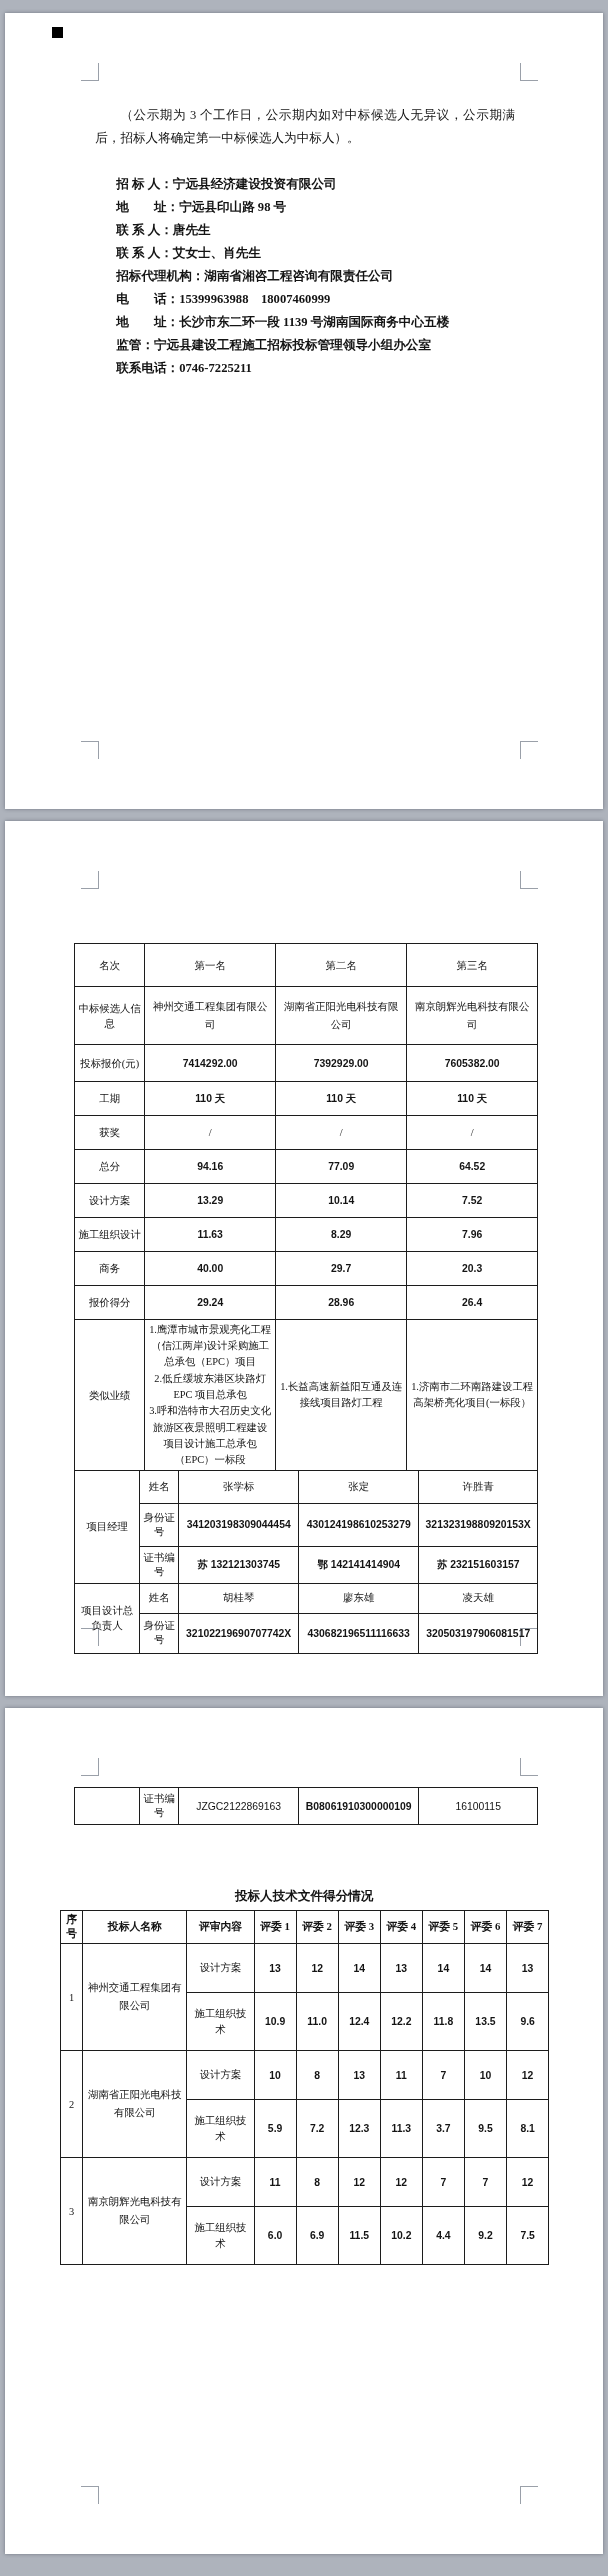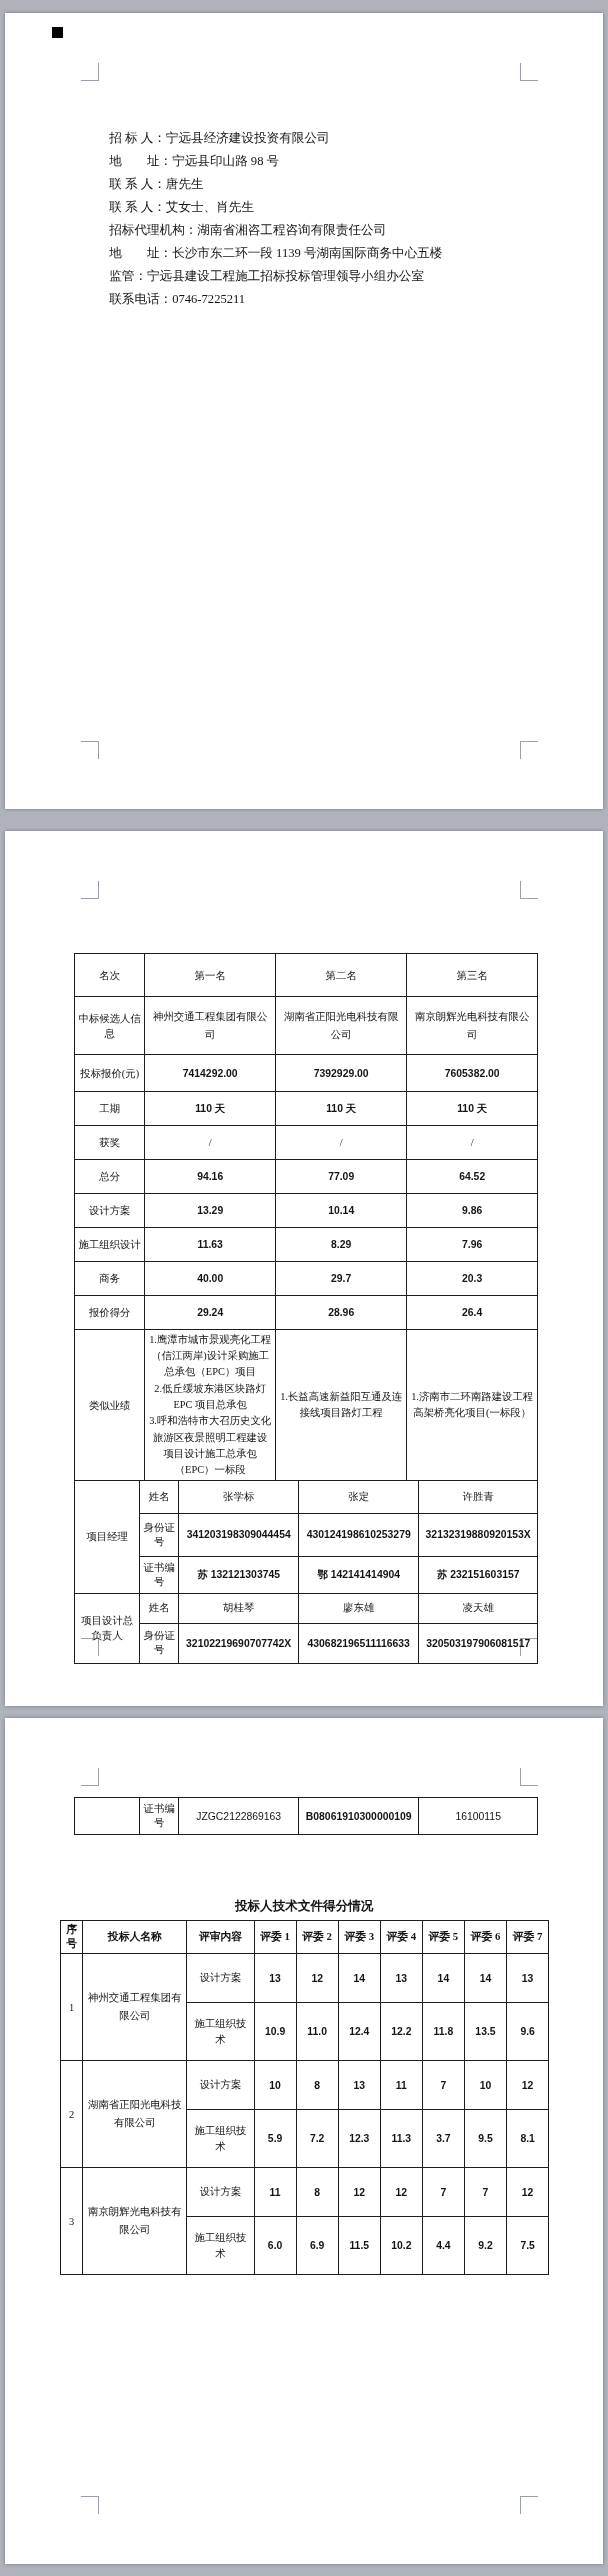--- a/index.html
+++ b/index.html
@@ -11,37 +11,37 @@
     -webkit-font-smoothing:antialiased;
   }
   .page{
     position:relative;
     width:598px;
     margin-left:5.2px;
     background:#ffffff;
     box-shadow:0 0 3.7px rgba(40,45,60,.45);
   }
   .page1{margin-top:13.4px;height:796px;}
-  .page2{margin-top:22px;height:875px;}
+  .page2{margin-top:12px;height:875px;}
   .page3{margin-top:12px;height:846px;}
 
   
   .cm{position:absolute;width:17px;height:17px;border:0 solid #9aa0a9;}
   .cm-tl{left:76px;top:50px;border-right-width:0.7px;border-bottom-width:0.7px;}
   .cm-tr{left:515px;top:50px;border-left-width:0.7px;border-bottom-width:0.7px;}
   .cm-bl{left:76px;bottom:50px;border-right-width:0.7px;border-top-width:0.7px;}
   .cm-br{left:515px;bottom:50px;border-left-width:0.7px;border-top-width:0.7px;}
 
   .fmt-square{position:absolute;left:47px;top:14px;width:11px;height:11px;background:#000;}
 
   
   .p1-content{position:absolute;left:90px;top:91px;width:420px;font-size:12.6px;line-height:23px;}
   .para{margin:0;text-indent:2em;text-align:justify;}
   .info-block{margin-top:23px;}
-  .info{margin-left:14px;white-space:pre-wrap;}
+  .info{margin-left:21px;white-space:pre-wrap;font-weight:bold;}
 
   
   table.t{border-collapse:collapse;table-layout:fixed;border:1.5px solid #1c1c1c;}
   table.t td{border:0.7px solid #1c1c1c;text-align:center;vertical-align:middle;
              padding:1.5px 3px;font-size:10.4px;overflow:hidden;}
   td.lbl{font-size:10px;padding:1.5px 1.5px;line-height:15px;}
   td.sub{font-size:9.7px;padding:1.5px 8.2px;line-height:14px;}
   td.co{font-size:11px;line-height:18px;}
   td.num{font-family:"Liberation Sans","DejaVu Sans",sans-serif;font-weight:bold;font-size:10px;}
   td.slash{font-size:11px;}
@@ -76,26 +76,28 @@
 <div>
 
   <div class="page page1">
     <div class="fmt-square"></div>
     <div class="cm cm-tl"></div>
     <div class="cm cm-tr"></div>
     <div class="cm cm-bl"></div>
     <div class="cm cm-br"></div>
 
     <div class="p1-content">
+      <p class="para">（公示期为 3 个工作日，公示期内如对中标候选人无异议，公示期满后，招标人将确定第一中标候选人为中标人）。</p>
       <div class="info-block">
         <div class="info">招 标 人：宁远县经济建设投资有限公司</div>
         <div class="info">地　　址：宁远县印山路 98 号</div>
         <div class="info">联 系 人：唐先生</div>
         <div class="info">联 系 人：艾女士、肖先生</div>
         <div class="info">招标代理机构：湖南省湘咨工程咨询有限责任公司</div>
+        <div class="info">电　　话：15399963988　18007460999</div>
         <div class="info">地　　址：长沙市东二环一段 1139 号湖南国际商务中心五楼</div>
         <div class="info">监管：宁远县建设工程施工招标投标管理领导小组办公室</div>
         <div class="info">联系电话：0746-7225211</div>
       </div>
     </div>
   </div>
 
   <div class="page page2">
     <div class="cm cm-tl"></div>
     <div class="cm cm-tr"></div>
@@ -144,21 +146,21 @@
         <tr class="h46">
           <td class="lbl">总分</td>
           <td class="num">94.16</td>
           <td class="num">77.09</td>
           <td class="num">64.52</td>
         </tr>
         <tr class="h46">
           <td class="lbl">设计方案</td>
           <td class="num">13.29</td>
           <td class="num">10.14</td>
-          <td class="num">9.86</td>
+          <td class="num">7.52</td>
         </tr>
         <tr class="h46">
           <td class="lbl">施工组织设计</td>
           <td class="num">11.63</td>
           <td class="num">8.29</td>
           <td class="num">7.96</td>
         </tr>
         <tr class="h46">
           <td class="lbl">商务</td>
           <td class="num">40.00</td>

